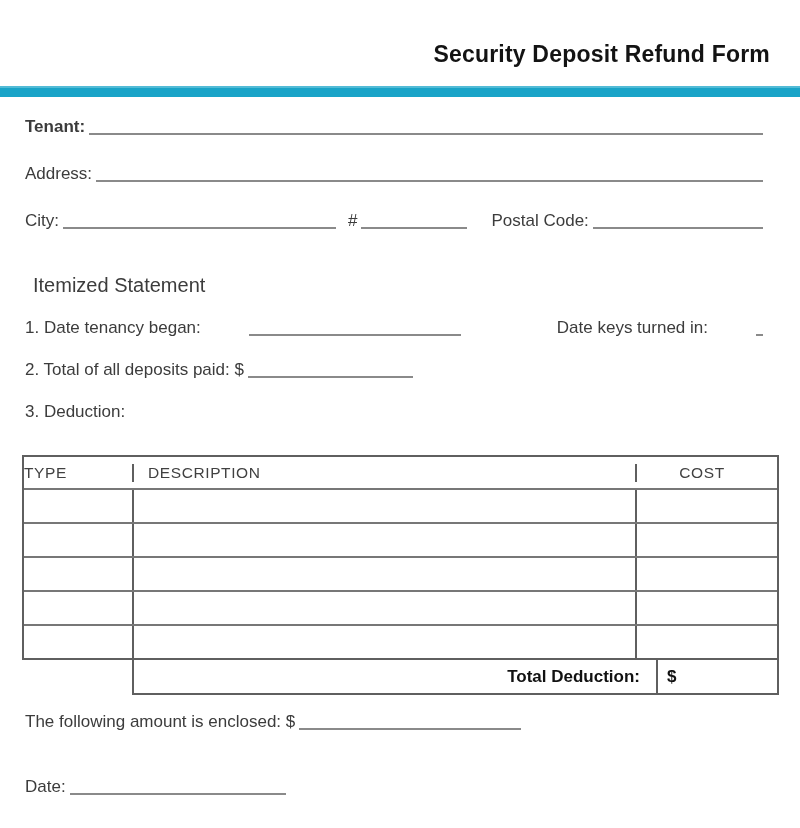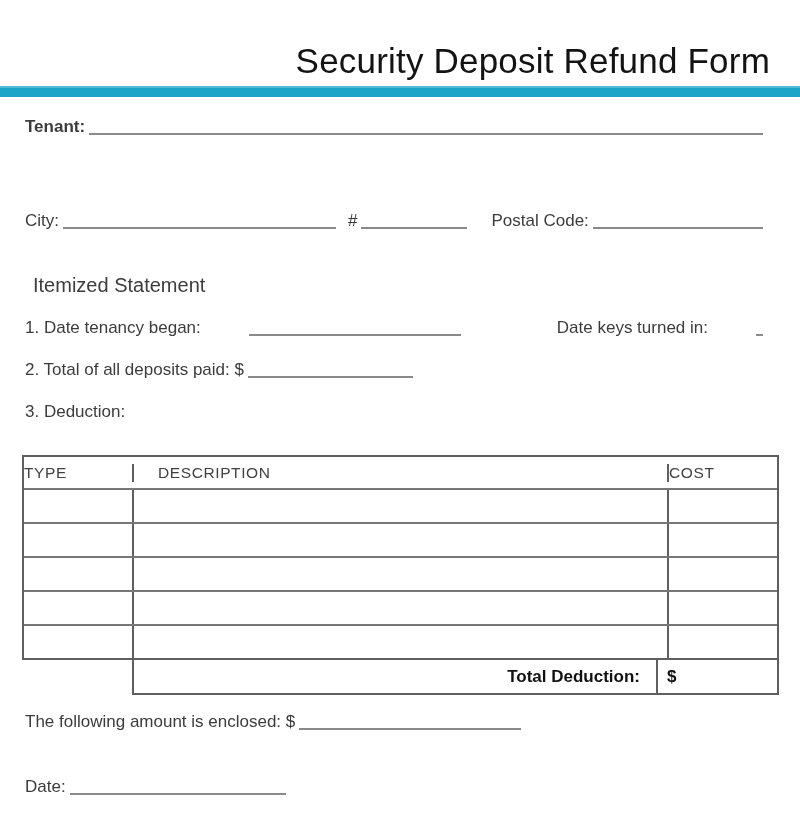--- a/index.html
+++ b/index.html
@@ -7,21 +7,21 @@
     width: 800px; height: 828px;
     background: #ffffff;
     font-family: "Liberation Sans", sans-serif;
     color: #3c3c3c;
     overflow: hidden;
   }
   .page { position: relative; width: 800px; height: 828px; background: #fff; }
 
   .page-title {
     position: absolute; top: 41px; right: 30px;
-    font-size: 35px; font-weight: 400; color: #131313;
+    font-size: 23px; font-weight: 700; color: #131313;
     letter-spacing: 0.2px; margin: 0; text-align: center;
   }
   .accent-bar {
     position: absolute; top: 86px; left: 0; right: 0; height: 11px;
     background: #1aa4c8;
     box-shadow: inset 0 2px 0 rgba(255,255,255,0.25);
   }
 
   .row {
     position: absolute; left: 25px; right: 37px;
@@ -58,22 +58,22 @@
     position: absolute; top: 455px; left: 22px; width: 757px;
     box-sizing: border-box; font-size: 15.5px; color: #414141;
   }
   .table-main {
     border: 2px solid #5f5f5f;
     box-sizing: border-box;
   }
   .thead { display: flex; height: 31px; align-items: center; letter-spacing: 0.6px; }
   .trow  { display: flex; height: 32px; border-top: 2px solid #777777; box-sizing: content-box; }
   .cell-type { width: 108px; text-align: left; flex: none; box-sizing: border-box; }
-  .cell-desc { flex: 1; padding-left: 24px; border-left: 2px solid #5f5f5f; border-right: 2px solid #5f5f5f; box-sizing: border-box; }
-  .cell-cost { width: 108px; text-align: left; padding-right: 10px; flex: none; box-sizing: border-box; }
+  .cell-desc { flex: 1; padding-left: 14px; border-left: 2px solid #5f5f5f; border-right: 2px solid #5f5f5f; box-sizing: border-box; }
+  .cell-cost { width: 140px; text-align: center; padding-right: 10px; flex: none; box-sizing: border-box; }
   .trow .cell-desc { padding-left: 0; }
   .trow .cell-cost { padding-right: 0; }
 
   .total-row {
     margin-left: 110px; display: flex; height: 33px;
     border: 2px solid #5f5f5f; border-top: none;
     box-sizing: content-box; align-items: center;
   }
   .total-label-cell {
     flex: 1; text-align: right; padding-right: 16px;
@@ -92,20 +92,24 @@
 <div class="page">
 
   <h1 class="page-title">Security Deposit Refund Form</h1>
   <div class="accent-bar"></div>
 
   <div class="row row-tenant">
     <span>Tenant:</span>
     <span class="fill-line flex1"></span>
   </div>
 
+  <div class="row row-address">
+    <span>Address:</span>
+    <span class="fill-line flex1"></span>
+  </div>
 
   <div class="row row-city">
     <span>City:</span>
     <span class="fill-line line-city"></span>
     <span class="gap12"></span>
     <span>#</span>
     <span class="fill-line line-unit"></span>
     <span class="gap24"></span>
     <span>Postal Code:</span>
     <span class="fill-line flex1"></span>

